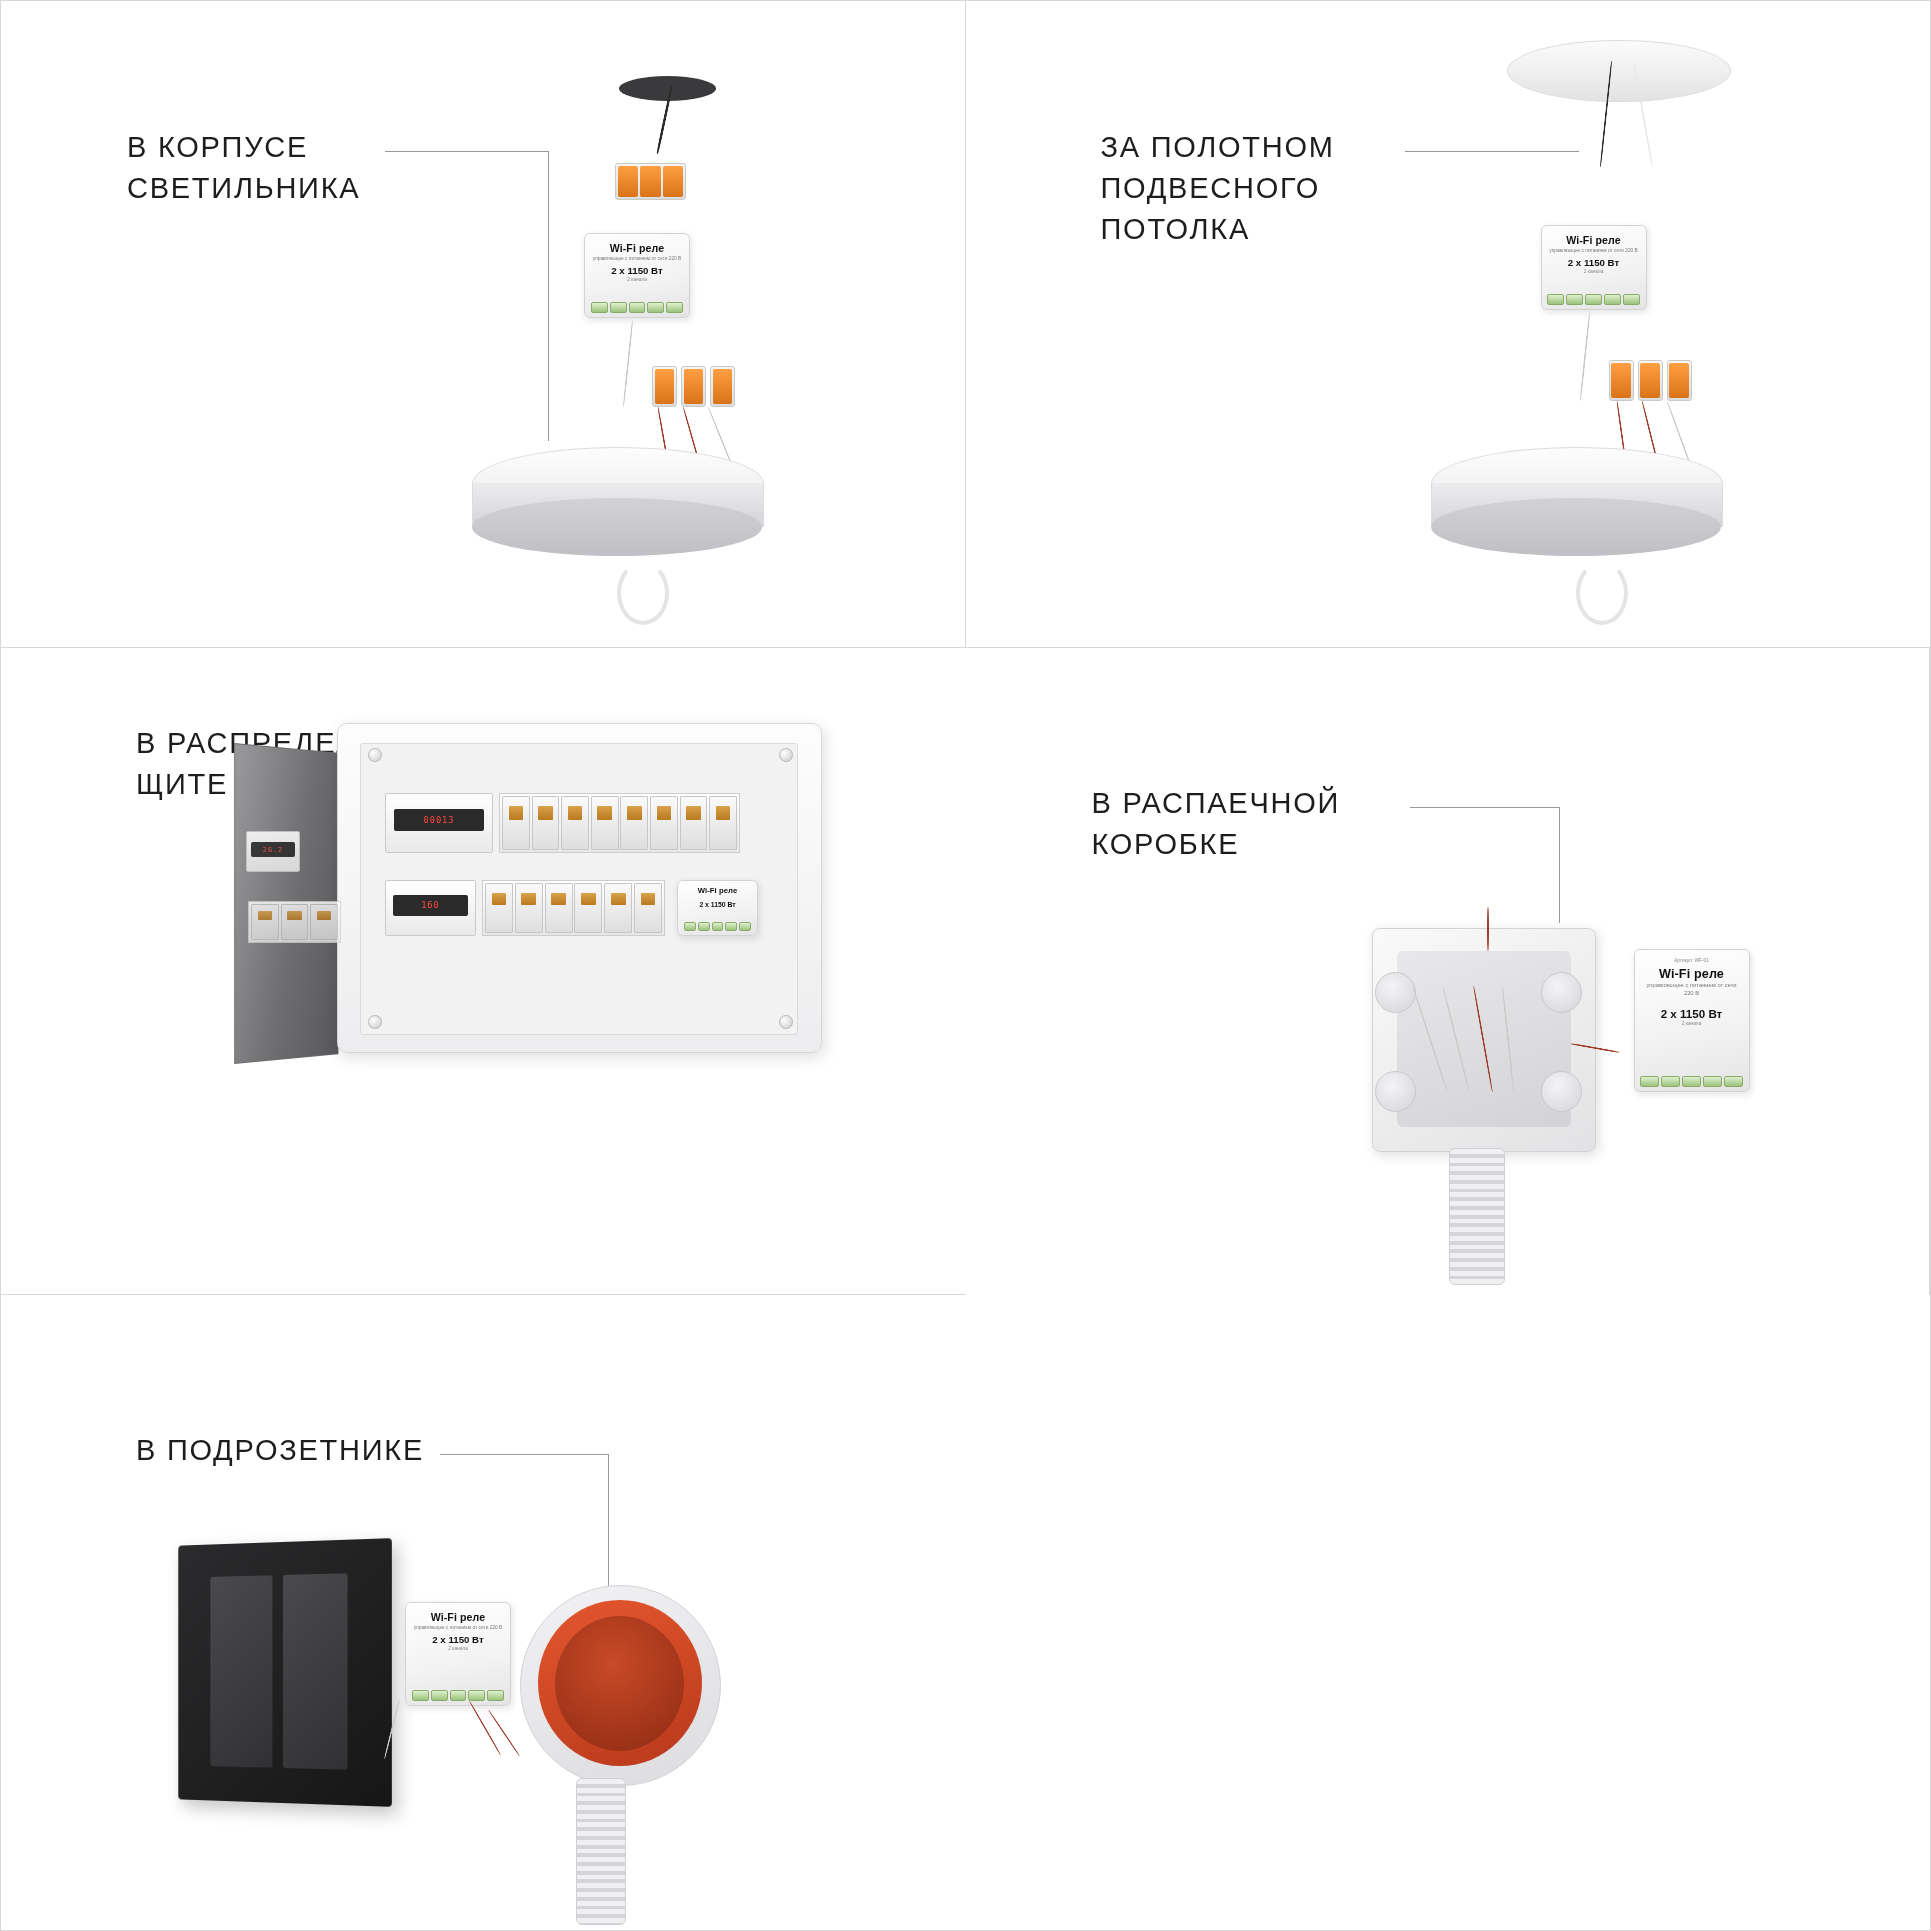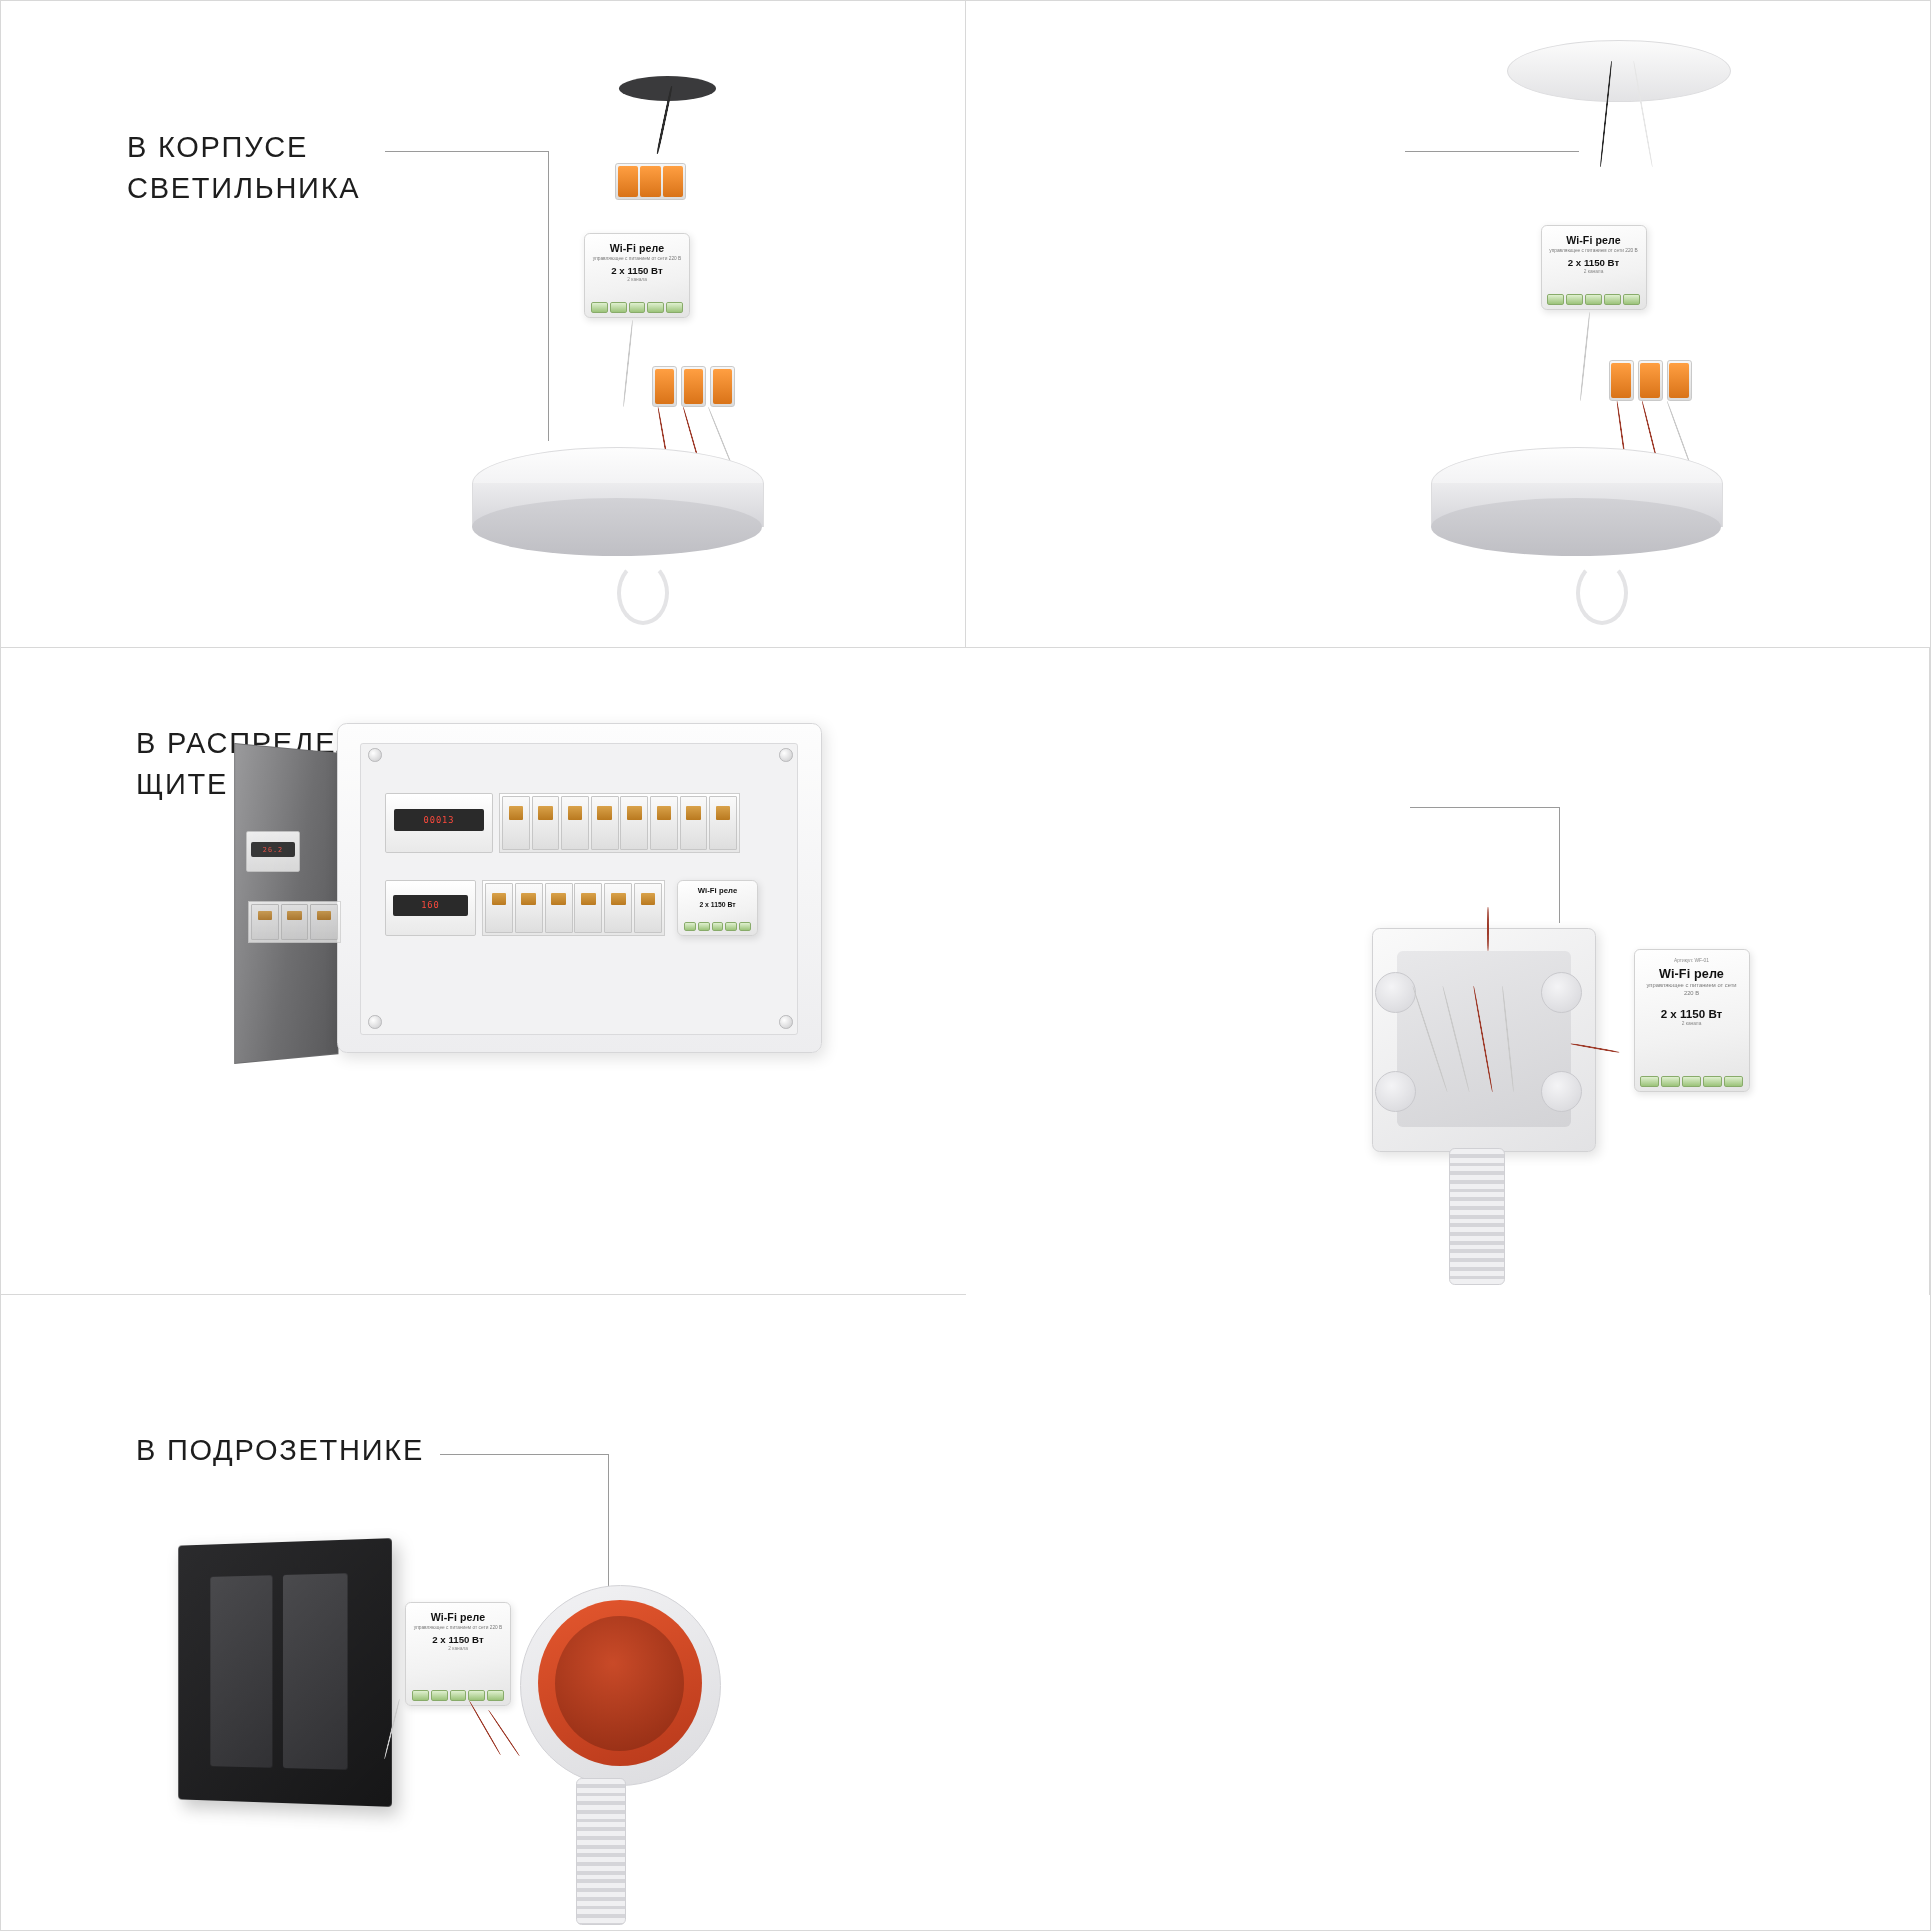--- a/index.html
+++ b/index.html
@@ -350,20 +350,23 @@
       <div class="gwire" style="left:720px; top:406px; height:68px; transform:skewX(22deg);"></div>
       <div class="gwire" style="left:626px; top:319px; height:87px; transform:skewX(-6deg);"></div>
 
       <div class="canopy-top" style="left:471px; top:446px;"></div>
       <div class="canopy-body" style="left:471px; top:482px;"></div>
       <div class="canopy-bottom" style="left:471px; top:497px;"></div>
       <div class="hook" style="left:616px; top:560px;"></div>
     </div>
 
     <div class="cell row1 col2">
+      <div class="caption" style="left:135px; top:126px;">ЗА ПОЛОТНОМ
+ПОДВЕСНОГО
+ПОТОЛКА</div>
       <div class="leader" style="left:439px; top:150px; width:174px;"></div>
 
       <div class="art ceil-light" style="left:541px; top:39px; width:222px; height:60px;"></div>
       <div class="wire" style="left:639px; top:60px; height:106px; transform:skewX(-6deg);"></div>
       <div class="wire-w" style="left:676px; top:60px; height:106px; transform:skewX(10deg);"></div>
 
       <div class="relay" style="left:575px; top:224px; width:106px; height:85px;">
         <div class="r1">Wi-Fi реле</div>
         <div class="r2">управляющее с питанием
 от сети 220 В</div>
@@ -457,20 +460,22 @@
         <div class="lcd" style="font-size:6.8px;">26.2</div>
       </div>
       <div class="din" style="left:247px; top:253px; width:93px; height:42px; opacity:.8;">
         <i></i>
           <i></i>
           <i></i>
       </div>
     </div>
 
     <div class="cell row3">
+      <div class="caption" style="left:126px; top:135px;">В РАСПАЕЧНОЙ
+КОРОБКЕ</div>
       <div class="leader" style="left:444px; top:159px; width:150px;"></div>
       <div class="leader-v" style="left:593px; top:159px; height:116px;"></div>
 
       <div class="jbox" style="left:406px; top:280px; width:222px; height:222px;"></div>
       <div class="jbox-in" style="left:431px; top:303px; width:174px; height:176px;"></div>
 
       <div class="knock" style="left:409px; top:324px; width:39px; height:39px;"></div>
       <div class="knock" style="left:409px; top:423px; width:39px; height:39px;"></div>
       <div class="knock" style="left:575px; top:324px; width:39px; height:39px;"></div>
       <div class="knock" style="left:575px; top:423px; width:39px; height:39px;"></div>

